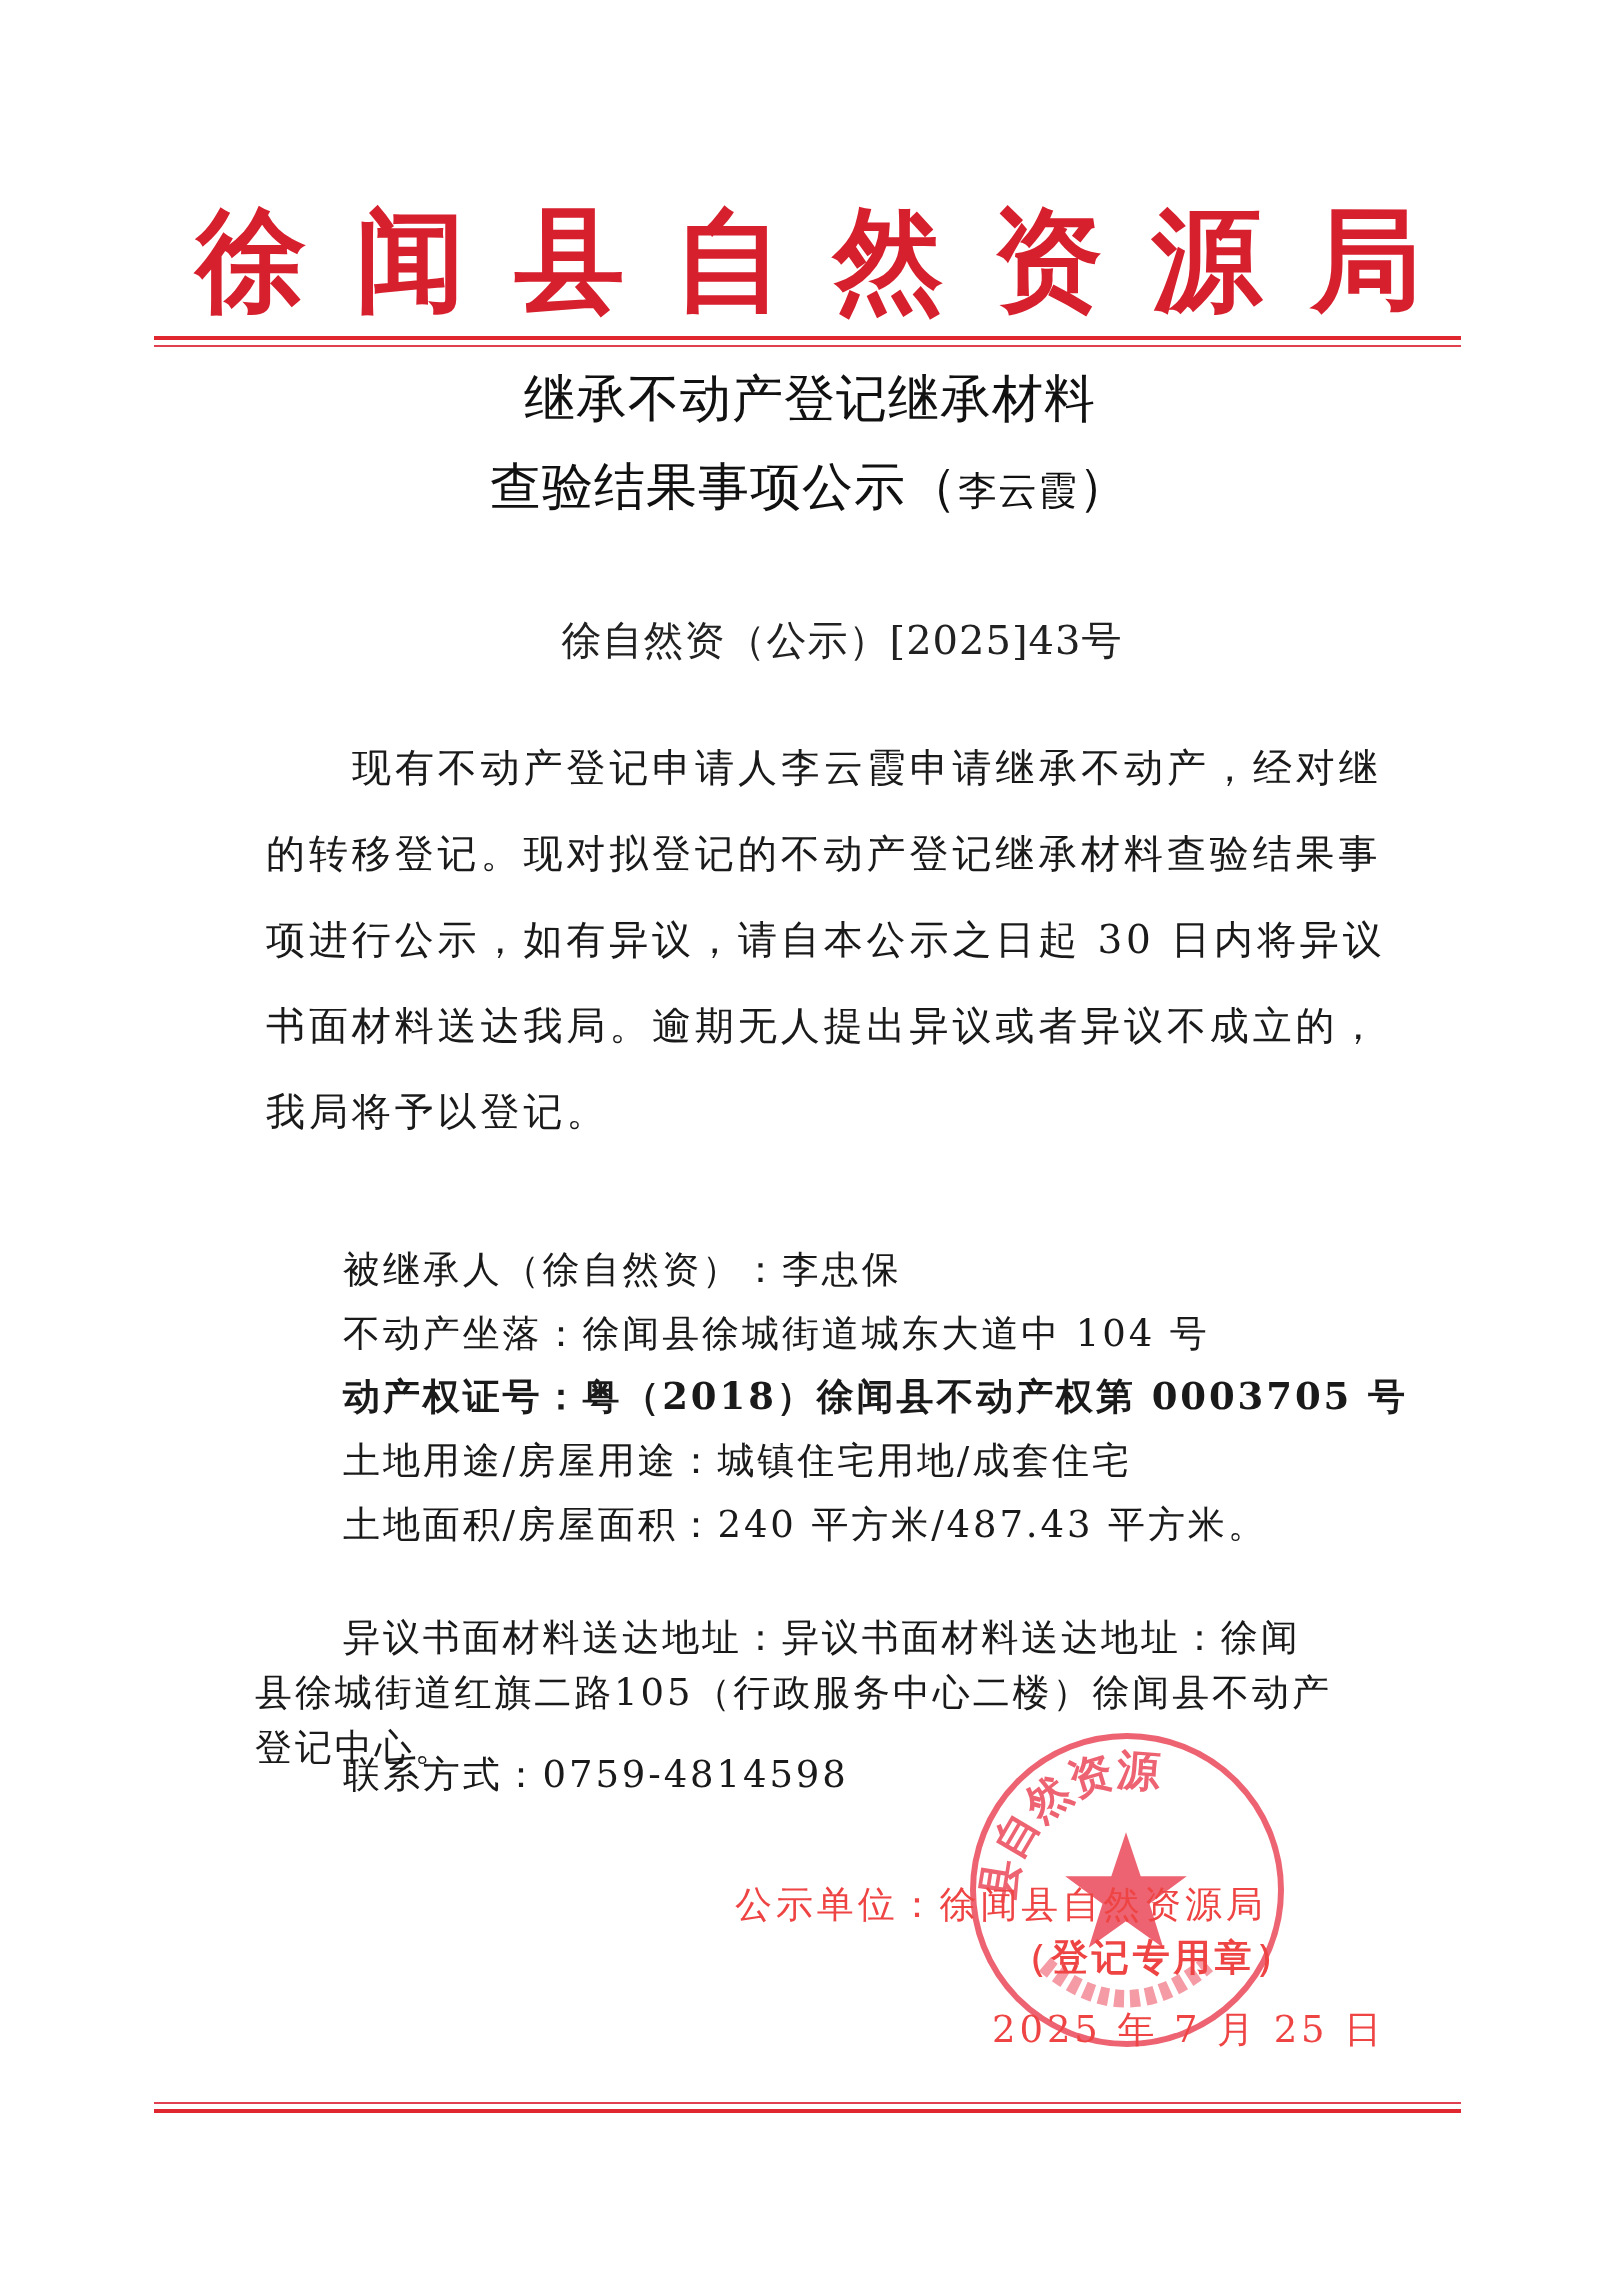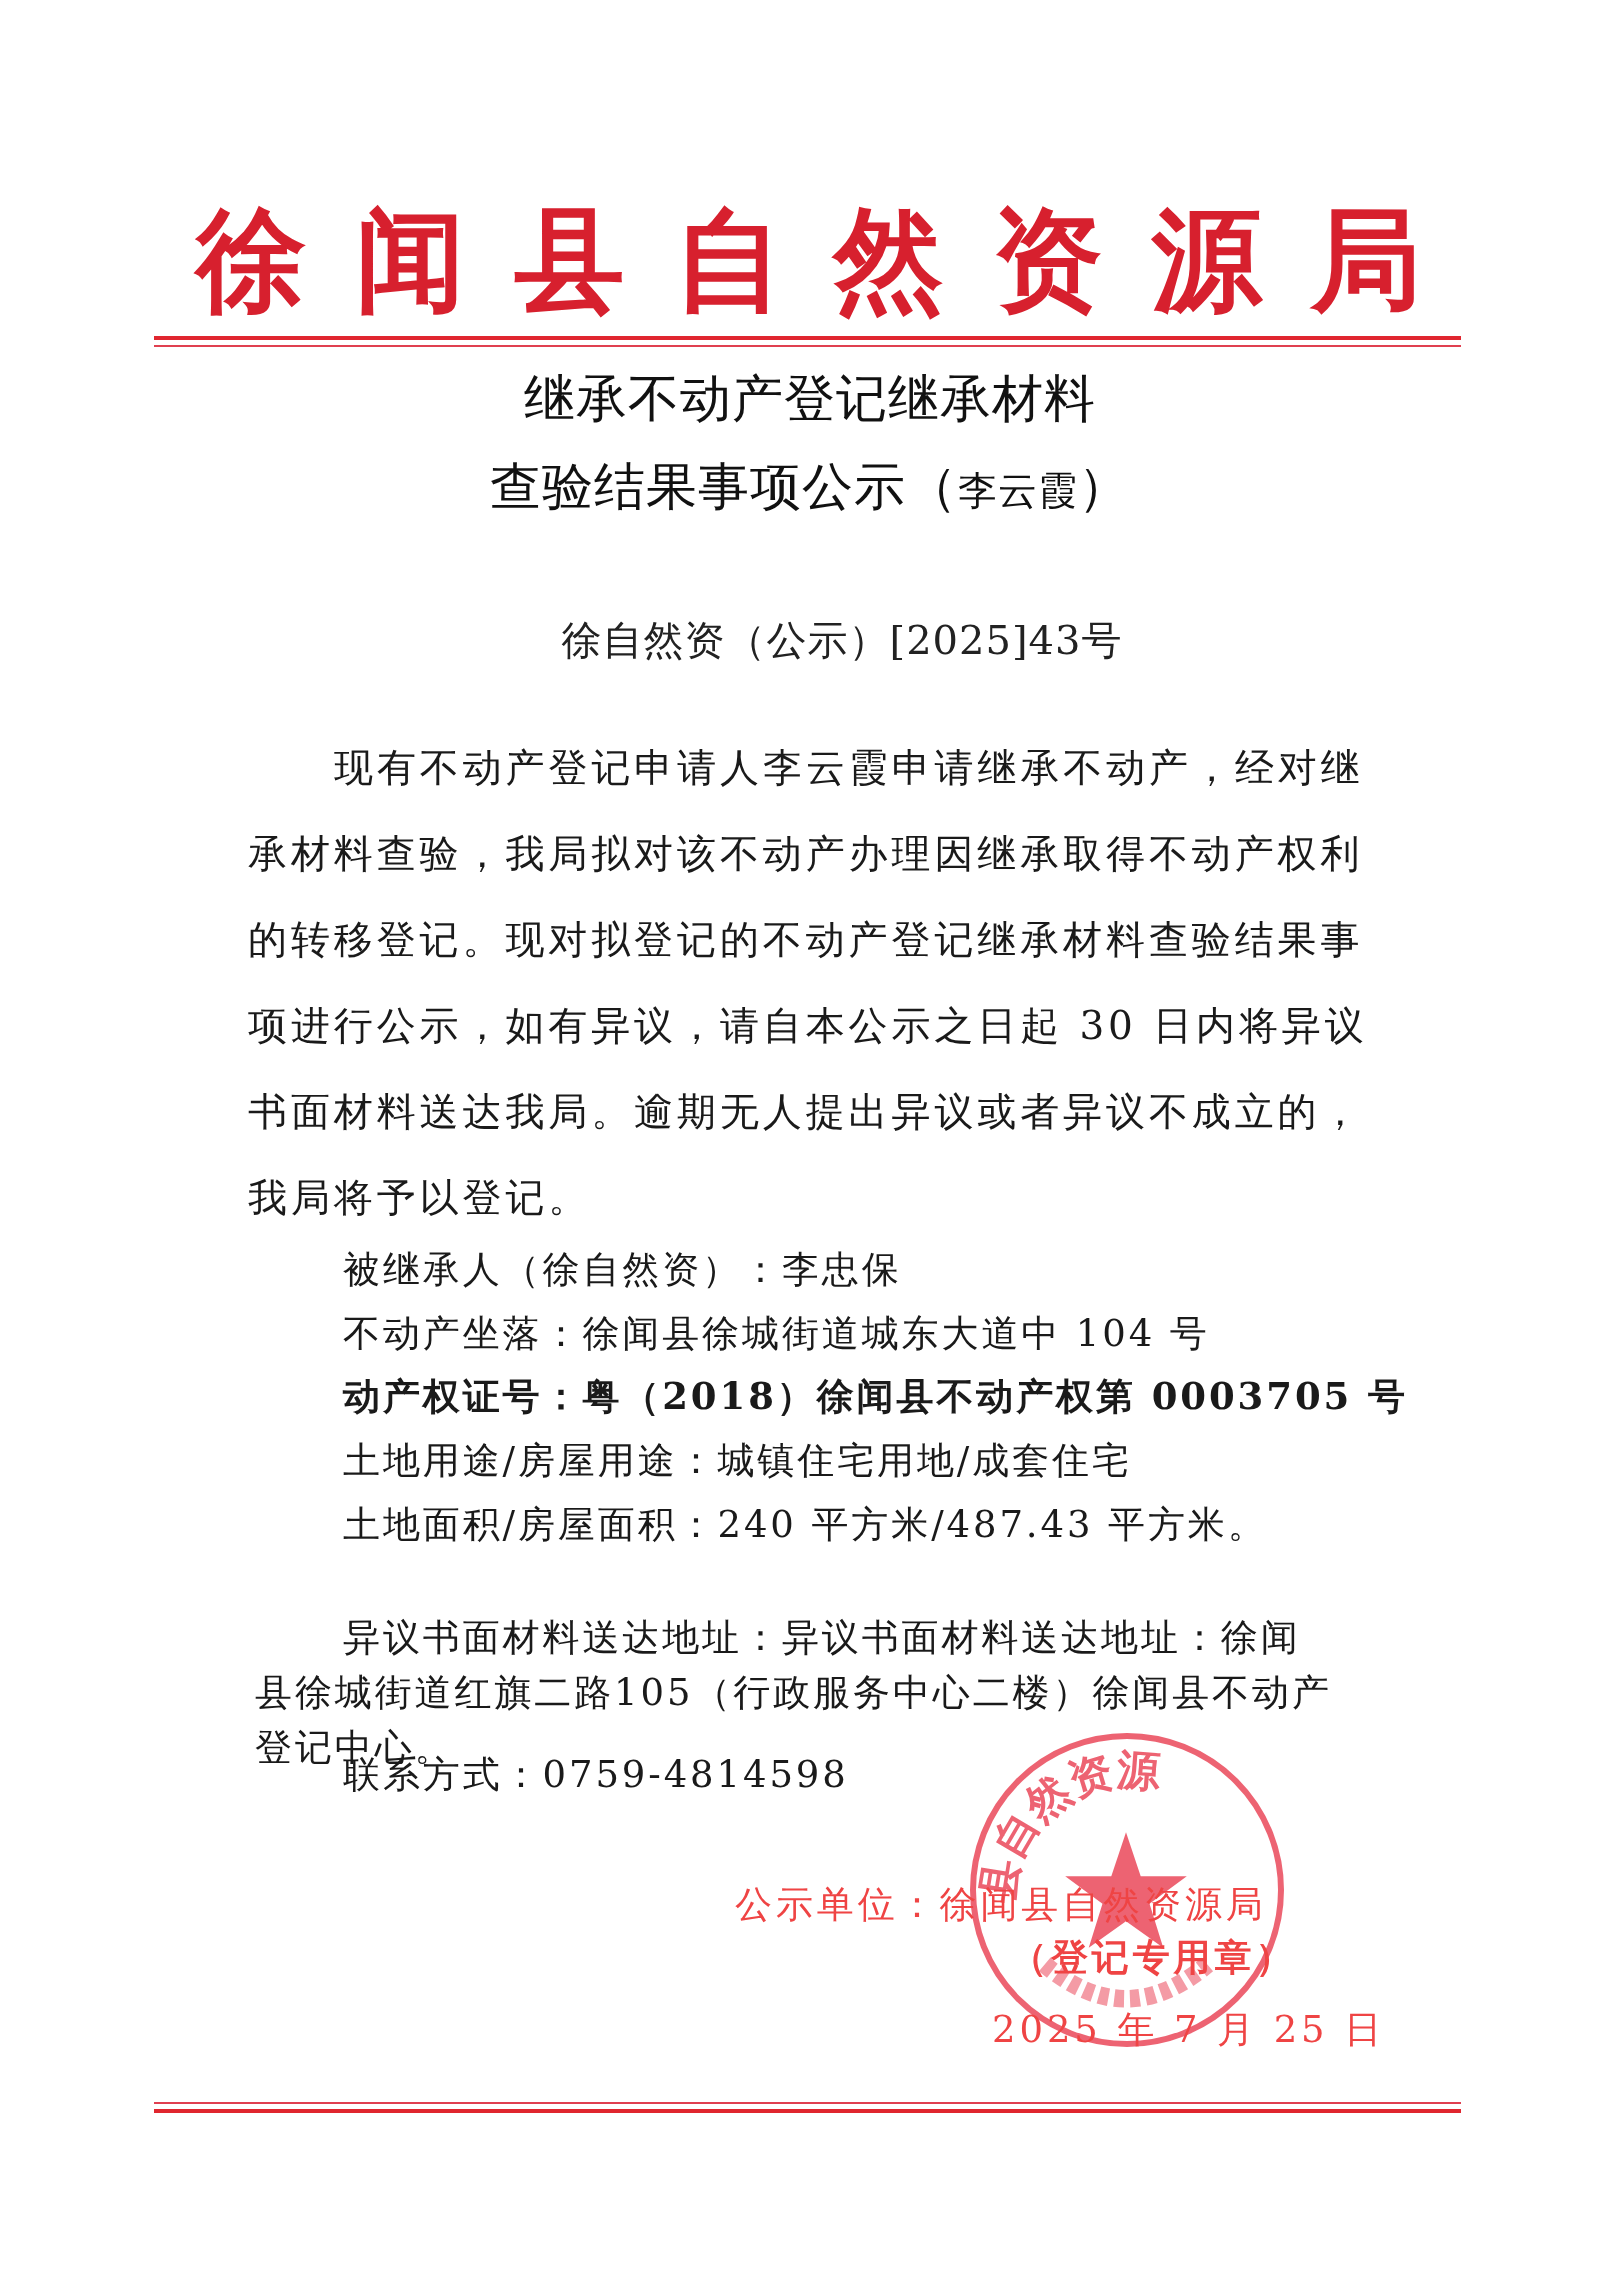--- a/index.html
+++ b/index.html
@@ -67,21 +67,21 @@
       width: 1620px;
       text-align: center;
       font-size: 40px;
       color: #222;
       letter-spacing: 1px;
       padding-left: 32px;
     }
 
     
     .para {
-      left: 248px;
+      left: 266px;
       width: 1137px;
       font-size: 39px;
       line-height: 86px;
       letter-spacing: 3.9px;
       text-align: justify;
       color: #1a1a1a;
     }
     .para .row { display: block; white-space: nowrap; }
     .para .row.indent { padding-left: 86px; }
 
@@ -146,21 +146,20 @@
 
 <div class="abs title-line" style="top:365px;">继承不动产登记继承材料</div>
 <div class="abs title-line" style="top:453px;">
   <span>查验结果事项公示</span><span>（</span><span class="title-sub">李云霞</span><span>）</span>
 </div>
 
 <div class="abs docno" style="top:613px;">徐自然资（公示）[2025]43号</div>
 
 <div class="abs para" style="top:725px;">
   <span class="row indent">现有不动产登记申请人李云霞申请继承不动产，经对继</span>
-  <span class="row">承材料查验，我局拟对该不动产办理因继承取得不动产权利</span>
   <span class="row">的转移登记。现对拟登记的不动产登记继承材料查验结果事</span>
   <span class="row">项进行公示，如有异议，请自本公示之日起 30 日内将异议</span>
   <span class="row">书面材料送达我局。逾期无人提出异议或者异议不成立的，</span>
   <span class="row">我局将予以登记。</span>
 </div>
 
 <div class="abs field" style="top:1238px;">
   <span>被继承人（徐自然资）：</span><span>李忠保</span>
 </div>
 <div class="abs field" style="top:1302px;">

